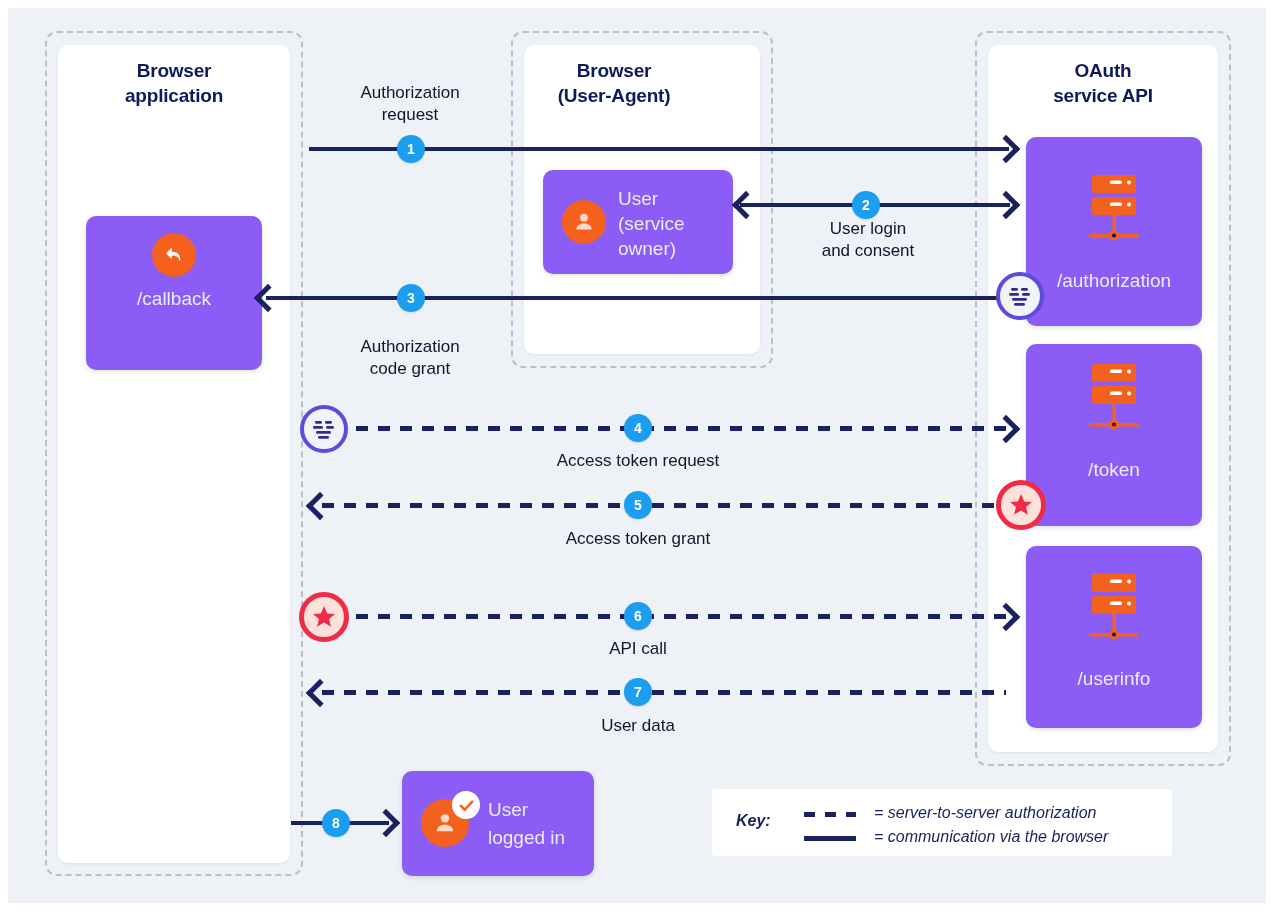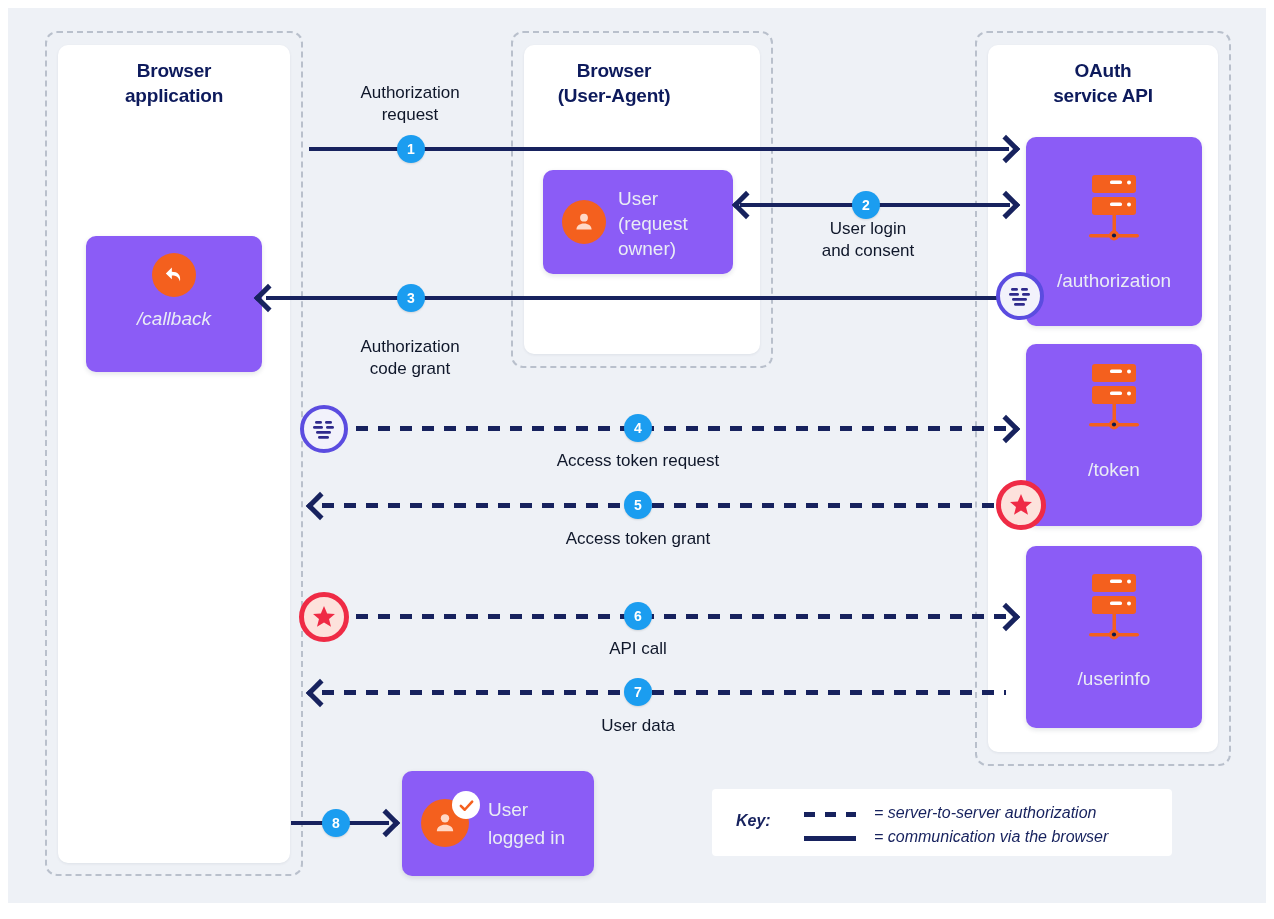--- a/index.html
+++ b/index.html
@@ -195,39 +195,39 @@
     <div>(User-Agent)</div>
   </div>
 
   <div class="lane" style="left:975px; top:31px; width:256px; height:735px;"></div>
   <div class="panel" style="left:988px; top:45px; width:230px; height:707px;"></div>
   <div class="lane-title" style="left:988px; top:58px; width:230px;">
     <div>OAuth</div>
     <div>service API</div>
   </div>
 
-  <div class="node" style="left:86px; top:236px; width:176px; height:136px;font-style:italic;">
+  <div class="node" style="left:86px; top:216px; width:176px; height:154px;">
     <div class="avatar" style="left:66px; top:17px; width:44px; height:44px;">
       <svg width="26" height="26" viewBox="0 0 24 24" aria-hidden="true">
         <path d="M10 5 L4.5 10.5 L10 16 L10 12.5 C14 12.5 16.5 14 17.5 18 C18.6 12 15.5 9 10 9 Z" fill="#ffffff"></path>
       </svg>
     </div>
     <div class="node-label" style="top:72px;">/callback</div>
   </div>
 
   <div class="node" style="left:543px; top:170px; width:190px; height:104px;">
     <div class="avatar" style="left:19px; top:30px; width:44px; height:44px;">
       <svg width="26" height="26" viewBox="0 0 24 24" aria-hidden="true">
         <circle cx="12" cy="8" r="3.6" fill="#ffd9c7"></circle>
         <path d="M5 19c0-3.6 3.1-5.6 7-5.6s7 2 7 5.6z" fill="#ffd9c7"></path>
       </svg>
     </div>
     <div style="position:absolute; left:75px; top:16px; font-size:19px; line-height:25px; color:#e9ecf5;">
       <div>User</div>
-      <div>(request</div>
+      <div>(service</div>
       <div>owner)</div>
     </div>
   </div>
 
   <div class="node" style="left:1026px; top:137px; width:176px; height:189px;">
     <div class="server-ico" style="left:55px; top:38px; width:66px; height:78px;">
       <svg width="66" height="78" viewBox="0 0 66 78" aria-hidden="true">
         <rect x="11" y="0" width="44" height="18" rx="3" fill="#f4601e"></rect>
         <rect x="11" y="22" width="44" height="18" rx="3" fill="#f4601e"></rect>
         <rect x="29" y="5.5" width="12" height="3.5" rx="1.6" fill="#ffffff"></rect>

